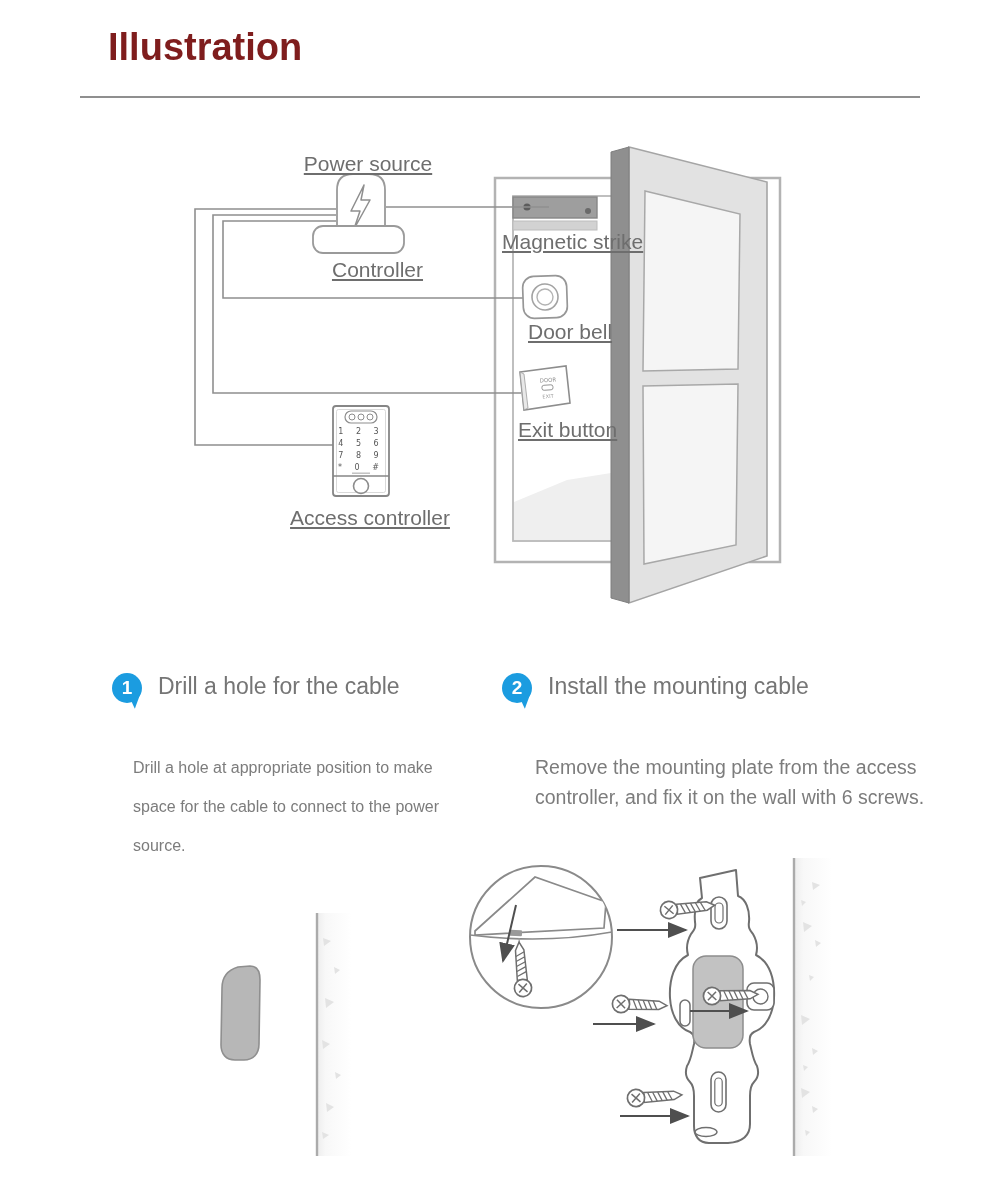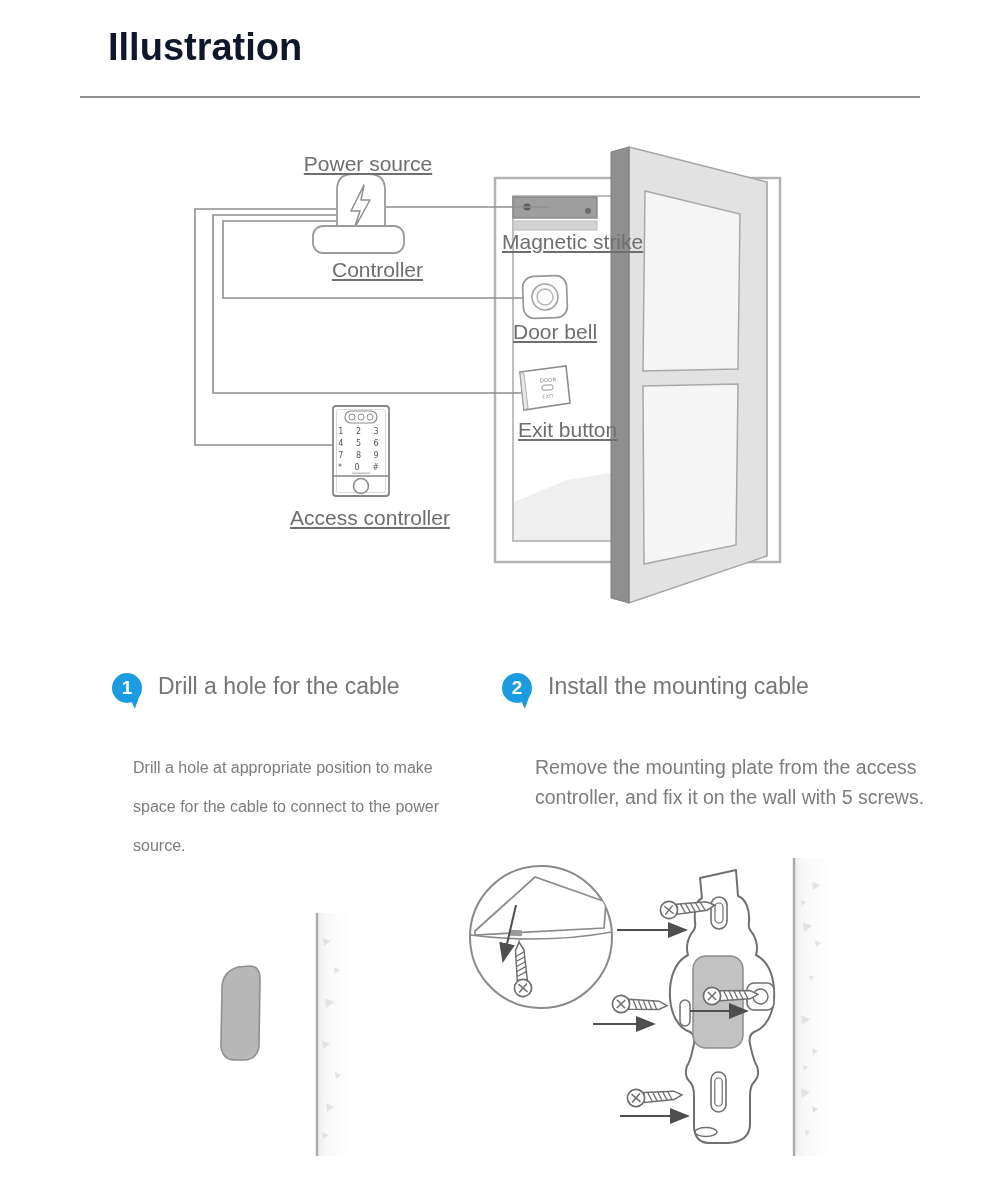--- a/index.html
+++ b/index.html
@@ -2,21 +2,21 @@
 <html><head>
 <meta charset="utf-8">
 <style>
   html,body{margin:0;padding:0;}
   body{
     width:1000px;height:1200px;position:relative;background:#ffffff;
     font-family:"Liberation Sans","DejaVu Sans",sans-serif;overflow:hidden;
   }
   .abs{position:absolute;}
   .page-title{
-    left:108px;top:26px;font-size:38px;font-weight:700;color:#0f172a;letter-spacing:0px;
+    left:108px;top:26px;font-size:38px;font-weight:700;color:#7f1d1d;letter-spacing:0px;
   }
   .title-rule{
     left:80px;top:96px;width:840px;height:2px;background:#8f8f8f;
   }
   .diag-label{
     color:#6e6e6e;font-size:21px;white-space:nowrap;text-decoration:underline;
   }
   .centered{text-align:center;}
   .step-head{
     color:#757575;font-size:23px;white-space:nowrap;
@@ -225,23 +225,23 @@
     </g>
   </g>
 </svg>
 
 <div class="abs page-title">Illustration</div>
 <div class="abs title-rule"></div>
 
 <div class="abs diag-label centered" style="left:280px;top:152px;width:176px">Power source</div>
 <div class="abs diag-label centered" style="left:300px;top:258px;width:155px">Controller</div>
 <div class="abs diag-label" style="left:502px;top:230px">Magnetic strike</div>
-<div class="abs diag-label" style="left:513px;top:320px">Door bell</div>
+<div class="abs diag-label" style="left:528px;top:320px">Door bell</div>
 <div class="abs diag-label" style="left:518px;top:418px">Exit button</div>
 <div class="abs diag-label centered" style="left:270px;top:506px;width:200px">Access controller</div>
 
 <div class="abs step-badge" style="left:112px;top:673px">1</div>
 <div class="abs step-head" style="left:158px;top:673px">Drill a hole for the cable</div>
 <div class="abs step-body" style="left:133px;top:748px;width:332px">Drill a hole at appropriate position to make space for the cable to connect to the power source.</div>
 
 <div class="abs step-badge" style="left:502px;top:673px">2</div>
 <div class="abs step-head" style="left:548px;top:673px">Install the mounting cable</div>
-<div class="abs step-body tight" style="left:535px;top:752px;width:412px">Remove the mounting plate from the access controller, and fix it on the wall with 5 screws.</div>
+<div class="abs step-body tight" style="left:535px;top:752px;width:412px">Remove the mounting plate from the access controller, and fix it on the wall with 6 screws.</div>
 
 </body></html>

